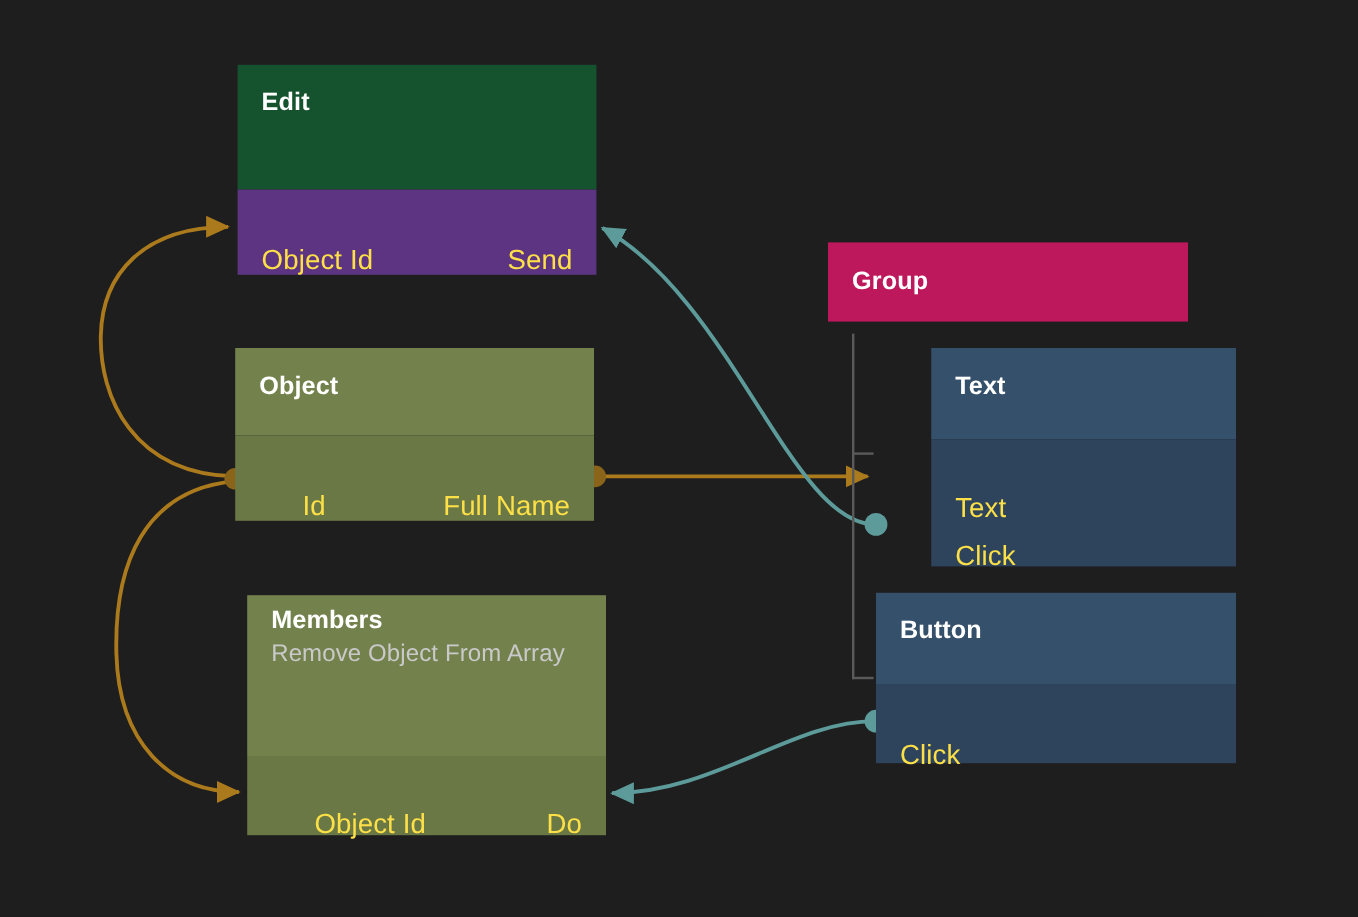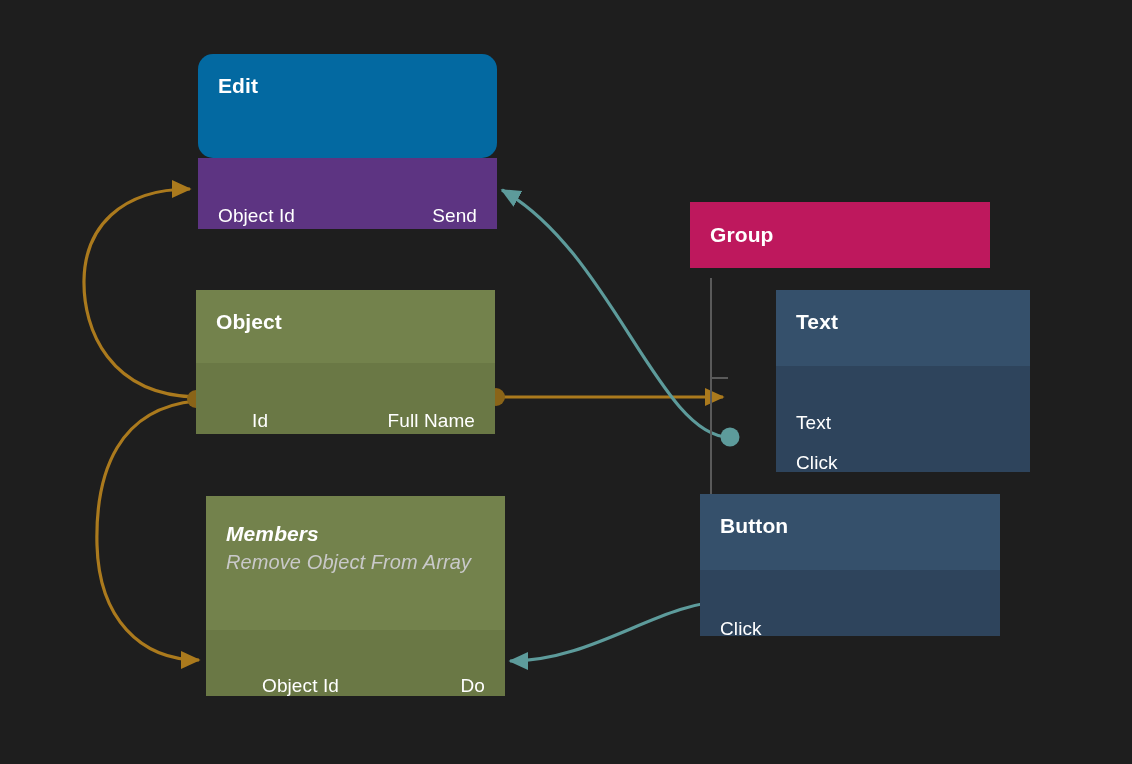--- a/index.html
+++ b/index.html
@@ -58,32 +58,32 @@
   .port-row {
     display: flex;
     align-items: center;
     justify-content: space-between;
     box-sizing: border-box;
     padding: 0 20px;
     height: 40px;
     position: relative;
   }
   .port-label {
-    font-size: 19px;
-    color: #ffffff;
+    font-size: 23px;
+    color: #fde047;
     line-height: 24px;
     white-space: nowrap;
     letter-spacing: .1px;
     margin-top: 45px;
   }
   .port-label.right { text-align: center; }
   .port-spacer { flex: 1 1 auto; }
 
   
-  .purple .node-header { background: #0369a1; border-radius: 15px; }
+  .purple .node-header { background: #14532d; }
   .purple .node-body   { background: #5d3482; }
 
   .green .node-header  { background: #73824c; }
   .green .node-body    { background: #6a7845; padding-left: 36px; }
 
   .blue .node-header   { background: #35506b; }
   .blue .node-body     { background: #2e445c; }
 
   .group-node { background: #be185d; }
 
@@ -150,21 +150,21 @@
     <div class="node-body" style="height:71px;">
       <div class="port-row" style="height:71px;">
         <span class="port-label">Id</span>
         <span class="port-spacer"></span>
         <span class="port-label right">Full Name</span>
       </div>
     </div>
   </div>
 
   <div class="node green" style="left:206px; top:496px; width:299px; height:200px;">
-    <div class="node-header" style="height:134px; padding-top:24px;font-style:italic;">
+    <div class="node-header" style="height:134px; padding-top:7px;">
       <div class="node-title">Members</div>
       <div class="node-subtitle" style="max-width:258px;">Remove Object From Array</div>
     </div>
     <div class="node-body" style="height:66px;">
       <div class="port-row" style="height:66px;">
         <span class="port-label">Object Id</span>
         <span class="port-spacer"></span>
         <span class="port-label right">Do</span>
       </div>
     </div>
@@ -183,21 +183,21 @@
     <div class="node-body" style="height:106px; padding-top:14px;">
       <div class="port-row" style="height:40px;">
         <span class="port-label">Text</span>
       </div>
       <div class="port-row" style="height:40px;">
         <span class="port-label">Click</span>
       </div>
     </div>
   </div>
 
-  <div class="node blue" style="left:700px; top:494px; width:300px; height:142px;">
+  <div class="node blue" style="left:730px; top:494px; width:300px; height:142px;">
     <div class="node-header" style="height:76px;">
       <div class="node-title">Button</div>
     </div>
     <div class="node-body" style="height:66px; padding-top:16px;">
       <div class="port-row" style="height:40px;">
         <span class="port-label">Click</span>
       </div>
     </div>
   </div>
 

